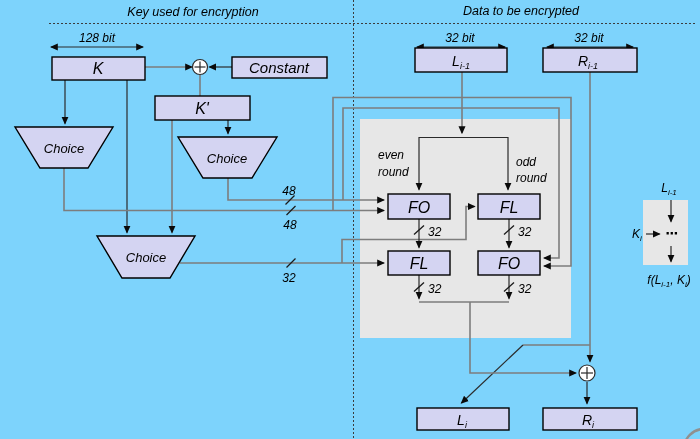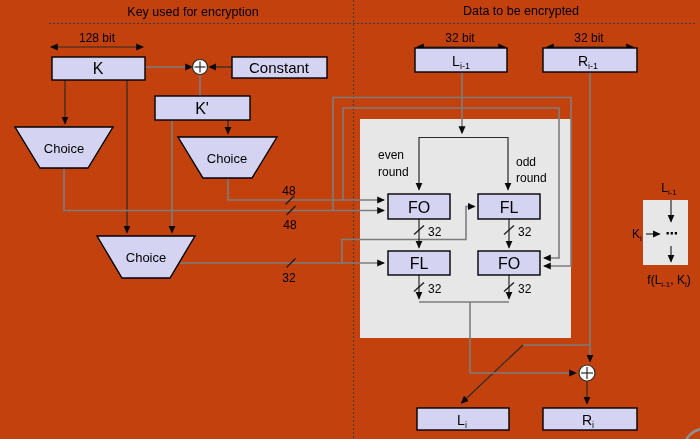--- a/index.html
+++ b/index.html
@@ -1,16 +1,16 @@
 <!DOCTYPE html>
 <html><head>
 <meta charset="utf-8">
 <style>
   html,body{margin:0;padding:0;background:#ffffff;}
-  .canvas{width:700px;height:439px;position:relative;overflow:hidden;background:#c2410c;}
+  .canvas{width:700px;height:439px;position:relative;overflow:hidden;background:#7dd3fc;font-style:italic;}
   svg{display:block;}
   text{font-family:"Liberation Sans","DejaVu Sans",sans-serif;fill:#000;}
   .t-title{font-size:12.5px;}
   .t-bus{font-size:12px;}
   .t-box{font-size:16px;}
   .t-const{font-size:15px;}
   .t-choice{font-size:13px;}
   .t-round{font-size:12px;}
   .t-width{font-size:12px;}
   .t-reg{font-size:14px;}

